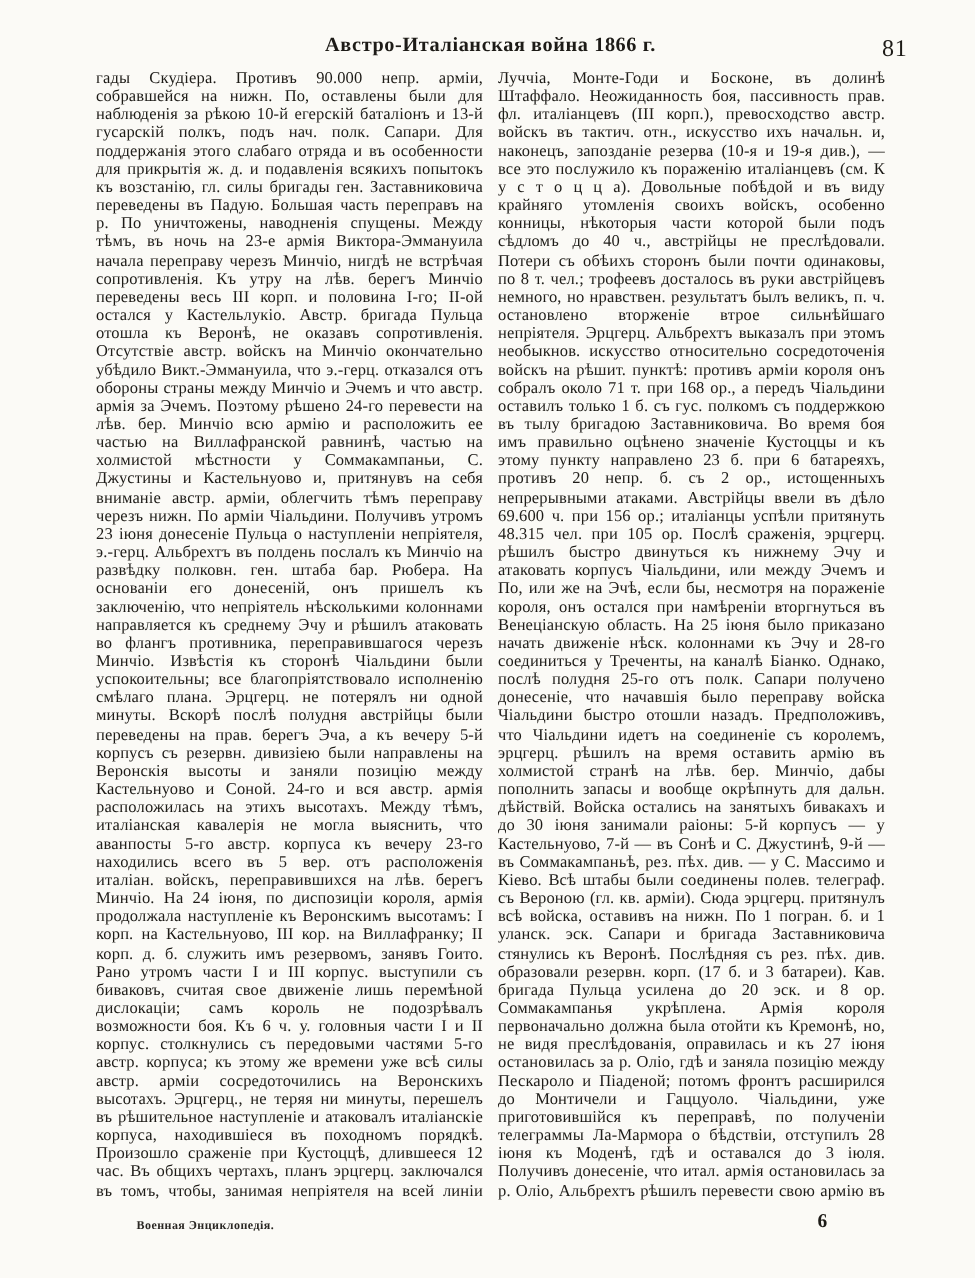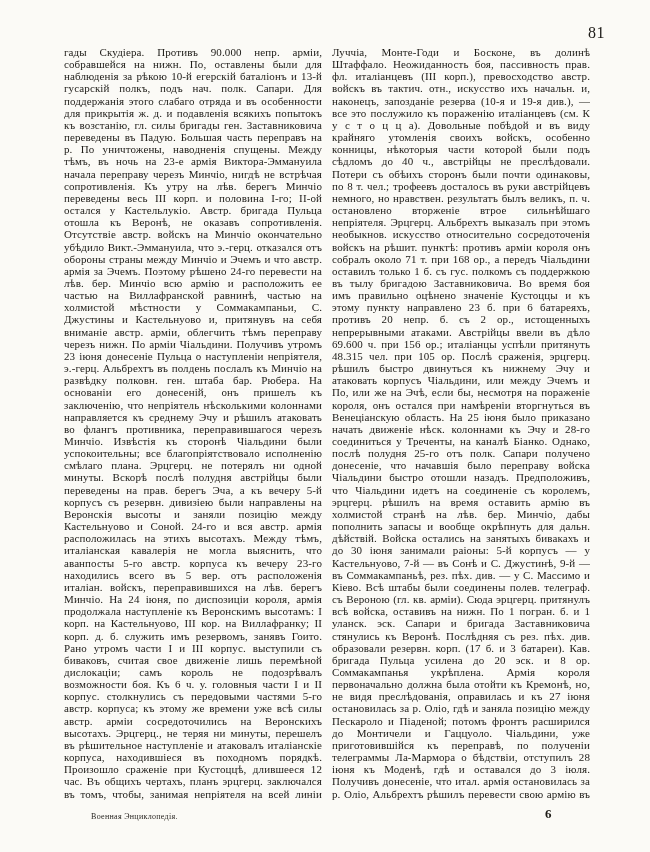--- a/index.html
+++ b/index.html
@@ -52,38 +52,39 @@
     text-align: justify;
     text-justify: inter-word;
     word-spacing: 0.5px;
     letter-spacing: 0.1px;
   }
   .footer-imprint {
     position: absolute;
     top: 812px;
     left: 66px;
     font-size: 8px;
-    font-weight: normal;
+    font-weight: bold;
     letter-spacing: 0.3px;
     color: #2a2723;
     padding-left: 25px;
   }
   .page-number-bottom {
     position: absolute;
     top: 806px;
     left: 545px;
     font-size: 13px;
     font-weight: bold;
   }
 </style>
 </head>
 <body>
 
 <div class="page">
 
+  <div class="running-head">Австро-Италіанская война 1866 г.</div>
 
   <div class="page-number-top">81</div>
 
   <div class="columns">
     <div class="col">гады Скудіера. Противъ 90.000 непр. арміи, собравшейся на нижн. По, оставлены были для наблюденія за рѣкою 10-й егерскій баталіонъ и 13-й гусарскій полкъ, подъ нач. полк. Сапари. Для поддержанія этого слабаго отряда и въ особенности для прикрытія ж. д. и подавленія всякихъ попытокъ къ возстанію, гл. силы бригады ген. Заставниковича переведены въ Падую. Большая часть переправъ на р. По уничтожены, наводненія спущены. Между тѣмъ, въ ночь на 23-е армія Виктора-Эммануила начала переправу черезъ Минчіо, нигдѣ не встрѣчая сопротивленія. Къ утру на лѣв. берегъ Минчіо переведены весь III корп. и половина I-го; II-ой остался у Кастельлукіо. Австр. бригада Пульца отошла къ Веронѣ, не оказавъ сопротивленія. Отсутствіе австр. войскъ на Минчіо окончательно убѣдило Викт.-Эммануила, что э.-герц. отказался отъ обороны страны между Минчіо и Эчемъ и что австр. армія за Эчемъ. Поэтому рѣшено 24-го перевести на лѣв. бер. Минчіо всю армію и расположить ее частью на Виллафранской равнинѣ, частью на холмистой мѣстности у Соммакампаньи, С. Джустины и Кастельнуово и, притянувъ на себя вниманіе австр. арміи, облегчить тѣмъ переправу черезъ нижн. По арміи Чіальдини. Получивъ утромъ 23 іюня донесеніе Пульца о наступленіи непріятеля, э.-герц. Альбрехтъ въ полдень послалъ къ Минчіо на развѣдку полковн. ген. штаба бар. Рюбера. На основаніи его донесеній, онъ пришелъ къ заключенію, что непріятель нѣсколькими колоннами направляется къ среднему Эчу и рѣшилъ атаковать во флангъ противника, переправившагося черезъ Минчіо. Извѣстія къ сторонѣ Чіальдини были успокоительны; все благопріятствовало исполненію смѣлаго плана. Эрцгерц. не потерялъ ни одной минуты. Вскорѣ послѣ полудня австрійцы были переведены на прав. берегъ Эча, а къ вечеру 5-й корпусъ съ резервн. дивизіею были направлены на Веронскія высоты и заняли позицію между Кастельнуово и Соной. 24-го и вся австр. армія расположилась на этихъ высотахъ. Между тѣмъ, италіанская кавалерія не могла выяснить, что аванпосты 5-го австр. корпуса къ вечеру 23-го находились всего въ 5 вер. отъ расположенія италіан. войскъ, переправившихся на лѣв. берегъ Минчіо. На 24 іюня, по диспозиціи короля, армія продолжала наступленіе къ Веронскимъ высотамъ: I корп. на Кастельнуово, III кор. на Виллафранку; II корп. д. б. служить имъ резервомъ, занявъ Гоито. Рано утромъ части I и III корпус. выступили съ биваковъ, считая свое движеніе лишь перемѣной дислокаціи; самъ король не подозрѣвалъ возможности боя. Къ 6 ч. у. головныя части I и II корпус. столкнулись съ передовыми частями 5-го австр. корпуса; къ этому же времени уже всѣ силы австр. арміи сосредоточились на Веронскихъ высотахъ. Эрцгерц., не теряя ни минуты, перешелъ въ рѣшительное наступленіе и атаковалъ италіанскіе корпуса, находившіеся въ походномъ порядкѣ. Произошло сраженіе при Кустоццѣ, длившееся 12 час. Въ общихъ чертахъ, планъ эрцгерц. заключался въ томъ, чтобы, занимая непріятеля на всей линіи отъ Монцамбано до Соммакампаньи, въ то же время подготовить рѣшительную атаку на самый выдающійся въ равнину пунктъ — Кустоццу, сосредоточивъ шесть бригадъ 5-го, 7-го и 9-го корпусовъ на линіи Ст.</div>
     <div class="col">Луччіа, Монте-Годи и Босконе, въ долинѣ Штаффало. Неожиданность боя, пассивность прав. фл. италіанцевъ (III корп.), превосходство австр. войскъ въ тактич. отн., искусство ихъ начальн. и, наконецъ, запозданіе резерва (10-я и 19-я див.), — все это послужило къ пораженію италіанцевъ (см. К у с т о ц ц а). Довольные побѣдой и въ виду крайняго утомленія своихъ войскъ, особенно конницы, нѣкоторыя части которой были подъ сѣдломъ до 40 ч., австрійцы не преслѣдовали. Потери съ обѣихъ сторонъ были почти одинаковы, по 8 т. чел.; трофеевъ досталось въ руки австрійцевъ немного, но нравствен. результатъ былъ великъ, п. ч. остановлено вторженіе втрое сильнѣйшаго непріятеля. Эрцгерц. Альбрехтъ выказалъ при этомъ необыкнов. искусство относительно сосредоточенія войскъ на рѣшит. пунктѣ: противъ арміи короля онъ собралъ около 71 т. при 168 ор., а передъ Чіальдини оставилъ только 1 б. съ гус. полкомъ съ поддержкою въ тылу бригадою Заставниковича. Во время боя имъ правильно оцѣнено значеніе Кустоццы и къ этому пункту направлено 23 б. при 6 батареяхъ, противъ 20 непр. б. съ 2 ор., истощенныхъ непрерывными атаками. Австрійцы ввели въ дѣло 69.600 ч. при 156 ор.; италіанцы успѣли притянуть 48.315 чел. при 105 ор. Послѣ сраженія, эрцгерц. рѣшилъ быстро двинуться къ нижнему Эчу и атаковать корпусъ Чіальдини, или между Эчемъ и По, или же на Эчѣ, если бы, несмотря на пораженіе короля, онъ остался при намѣреніи вторгнуться въ Венеціанскую область. На 25 іюня было приказано начать движеніе нѣск. колоннами къ Эчу и 28-го соединиться у Треченты, на каналѣ Біанко. Однако, послѣ полудня 25-го отъ полк. Сапари получено донесеніе, что начавшія было переправу войска Чіальдини быстро отошли назадъ. Предположивъ, что Чіальдини идетъ на соединеніе съ королемъ, эрцгерц. рѣшилъ на время оставить армію въ холмистой странѣ на лѣв. бер. Минчіо, дабы пополнить запасы и вообще окрѣпнуть для дальн. дѣйствій. Войска остались на занятыхъ бивакахъ и до 30 іюня занимали раіоны: 5-й корпусъ — у Кастельнуово, 7-й — въ Сонѣ и С. Джустинѣ, 9-й — въ Соммакампаньѣ, рез. пѣх. див. — у С. Массимо и Кіево. Всѣ штабы были соединены полев. телеграф. съ Вероною (гл. кв. арміи). Сюда эрцгерц. притянулъ всѣ войска, оставивъ на нижн. По 1 погран. б. и 1 уланск. эск. Сапари и бригада Заставниковича стянулись къ Веронѣ. Послѣдняя съ рез. пѣх. див. образовали резервн. корп. (17 б. и 3 батареи). Кав. бригада Пульца усилена до 20 эск. и 8 ор. Соммакампанья укрѣплена. Армія короля первоначально должна была отойти къ Кремонѣ, но, не видя преслѣдованія, оправилась и къ 27 іюня остановилась за р. Оліо, гдѣ и заняла позицію между Пескароло и Піаденой; потомъ фронтъ расширился до Монтичели и Гаццуоло. Чіальдини, уже приготовившійся къ переправѣ, по полученіи телеграммы Ла-Мармора о бѣдствіи, отступилъ 28 іюня къ Моденѣ, гдѣ и оставался до 3 іюля. Получивъ донесеніе, что итал. армія остановилась за р. Оліо, Альбрехтъ рѣшилъ перевести свою армію въ гористую мѣстность на прав. берегу Минчіо. 2 іюля, переправившись наканунѣ у Валеджіо, австр. армія достигла: 5-й корпусъ — линіи Вилла-Онофріо — С. Джіакомо, 7-й — Поццоленго, 9-й — Вольты и Валеджіо, рез.</div>
   </div>
 
   <div class="footer-imprint">Военная Энциклопедія.</div>
 

